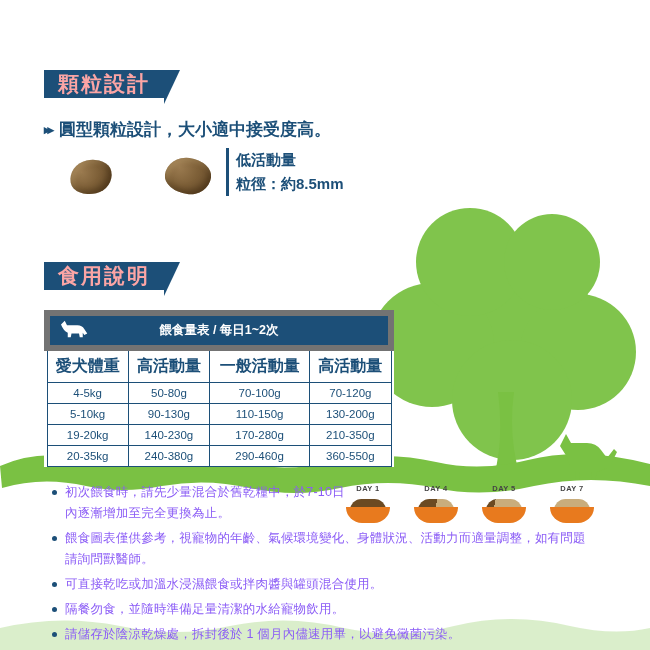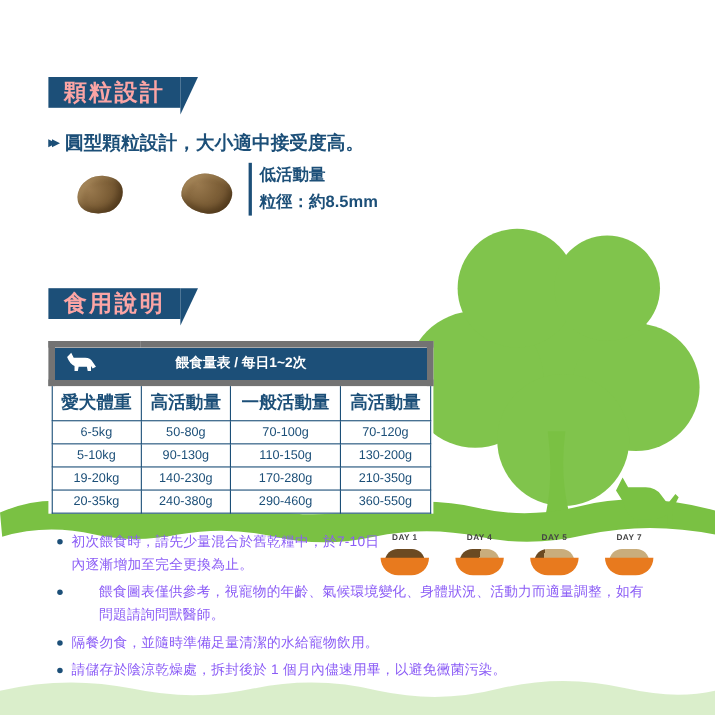--- a/index.html
+++ b/index.html
@@ -207,21 +207,21 @@
       </tr>
       <tr>
         <th class="col-head">愛犬體重</th>
         <th class="col-head">高活動量</th>
         <th class="col-head">一般活動量</th>
         <th class="col-head">高活動量</th>
       </tr>
     </thead>
     <tbody>
       <tr>
-        <td>6-5kg</td>
+        <td>4-5kg</td>
         <td>50-80g</td>
         <td>70-100g</td>
         <td>70-120g</td>
       </tr>
       <tr>
         <td>5-10kg</td>
         <td>90-130g</td>
         <td>110-150g</td>
         <td>130-200g</td>
       </tr>
@@ -269,26 +269,30 @@
         <div class="bowl-base"></div>
       </div>
     </div>
   </div>
 
   <div class="notes">
     <div class="note" style="width:300px;">
       <span class="dot"></span>
       <span class="note-text">初次餵食時，請先少量混合於舊乾糧中，於7-10日內逐漸增加至完全更換為止。</span>
     </div>
-    <div class="note" style="width:540px;gap:25px;">
+    <div class="note" style="width:540px;">
       <span class="dot"></span>
       <span class="note-text">餵食圖表僅供參考，視寵物的年齡、氣候環境變化、身體狀況、活動力而適量調整，如有問題請詢問獸醫師。</span>
     </div>
     <div class="note">
       <span class="dot"></span>
+      <span class="note-text">可直接乾吃或加溫水浸濕餵食或拌肉醬與罐頭混合使用。</span>
+    </div>
+    <div class="note">
+      <span class="dot"></span>
       <span class="note-text">隔餐勿食，並隨時準備足量清潔的水給寵物飲用。</span>
     </div>
     <div class="note">
       <span class="dot"></span>
       <span class="note-text">請儲存於陰涼乾燥處，拆封後於 1 個月內儘速用畢，以避免黴菌污染。</span>
     </div>
   </div>
 
 </div>
 

